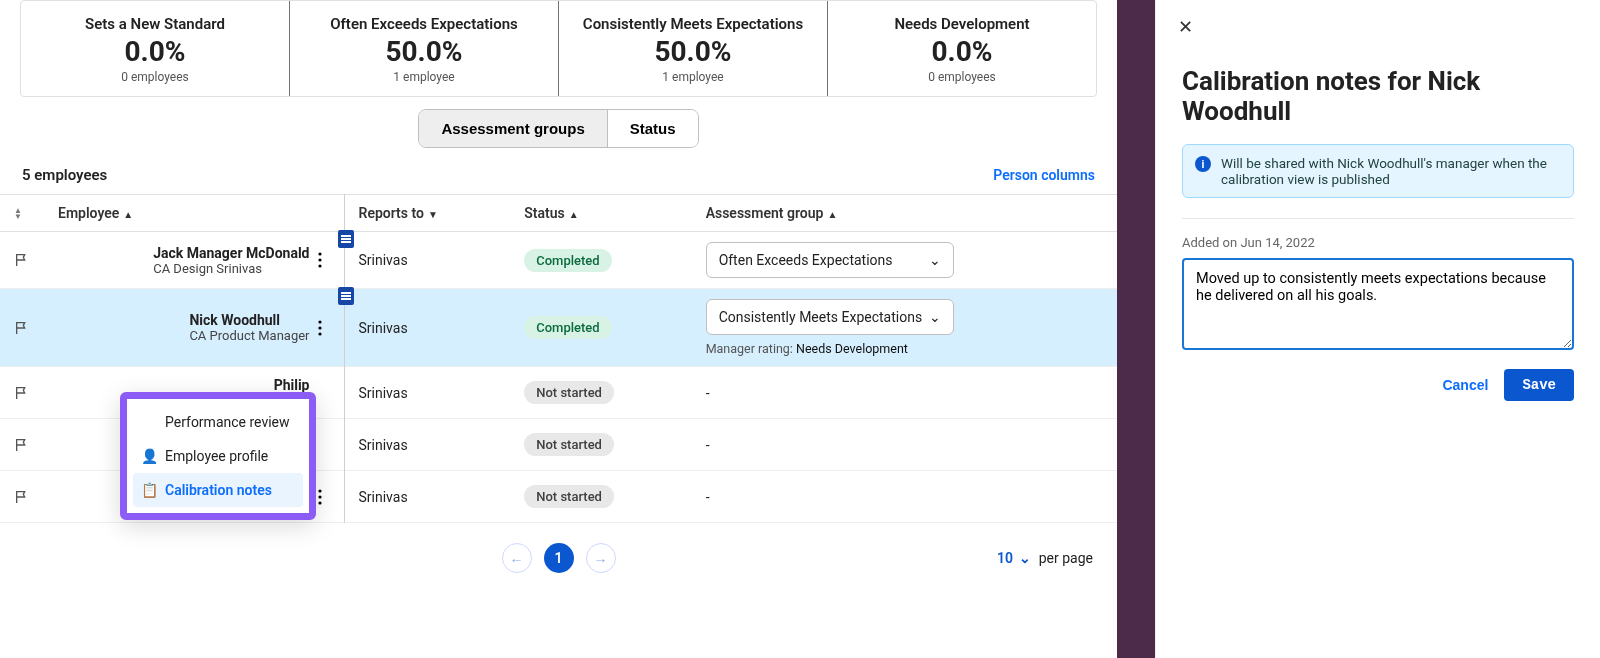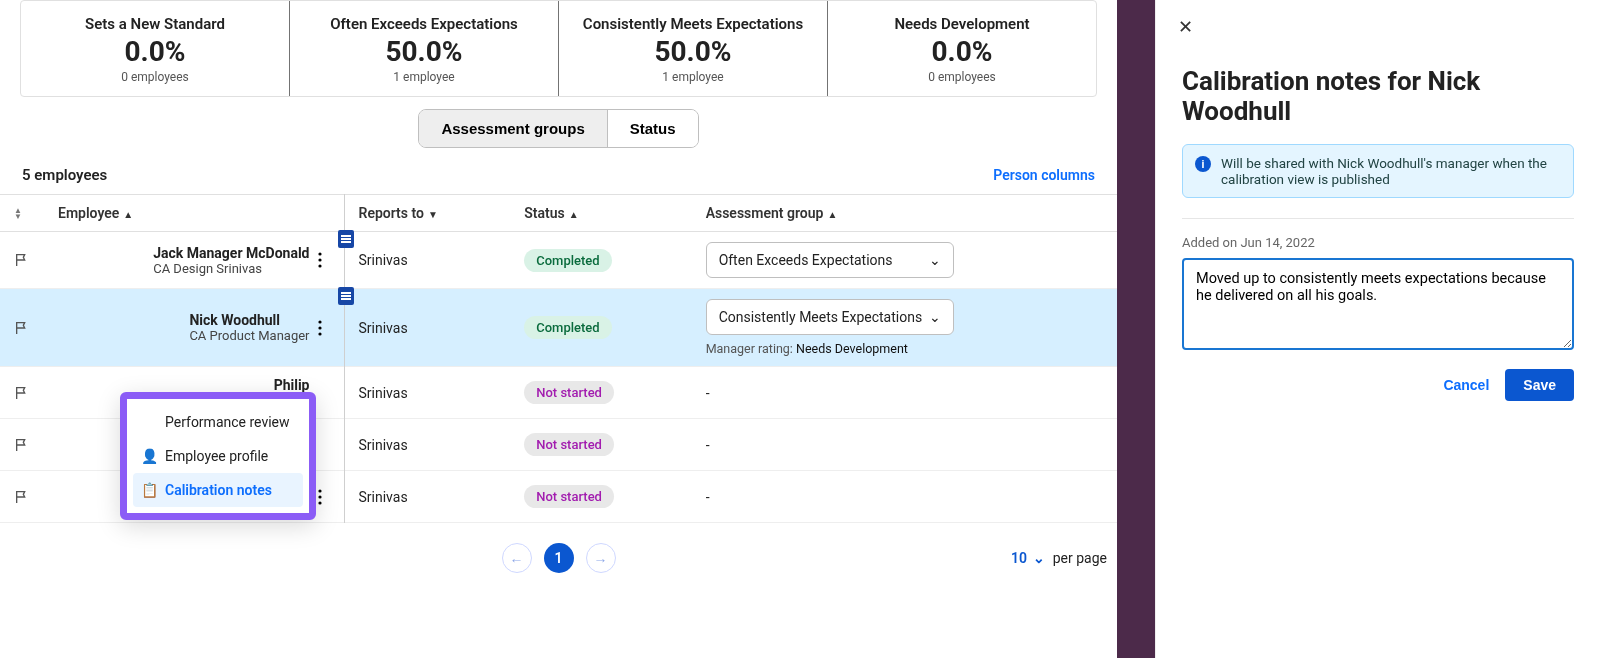--- a/index.html
+++ b/index.html
@@ -34,21 +34,21 @@
   .tbl thead th { font-weight: 600; color: #333; border-bottom: 1px solid #e0e0e0; border-top: 1px solid #e0e0e0; position: relative; }
   .tbl tbody tr { border-bottom: 1px solid #eee; }
   .flag-col { width: 44px; text-align: center; }
   .emp-col { width: 300px; position: relative; }
   .emp-name { font-weight: 700; }
   .emp-role { color: #444; font-size: 13px; }
   .kebab { cursor: pointer; padding: 4px 8px; }
   .emp-cell { display: flex; align-items: center; justify-content: flex-end; }
   .status-chip { display: inline-block; padding: 4px 12px; border-radius: 14px; font-size: 13px; font-weight: 500; }
   .chip-green { background: #d9f2e6; color: #0a6b3d; }
-  .chip-grey { background: #e8e8e8; color: #a21caf; }
+  .chip-grey { background: #e8e8e8; color: #404040; }
   .assess-sel { border: 1px solid #bfbfbf; border-radius: 6px; padding: 9px 12px; font-size: 14px; display: flex; justify-content: space-between; align-items: center; width: 248px; cursor: pointer; background:#fff; }
   .mgr-rating { font-size: 12.5px; color: #555; margin-top: 6px; }
   .mgr-rating .val { color: #111; }
   .row-selected { background: #d6efff; }
   .note-badge { position: absolute; right: -10px; top: -2px; width: 16px; height: 18px; background: #1747a6; border-radius: 2px; }
   .note-badge::before { content:""; position:absolute; left:3px; right:3px; top:5px; height:2px; background:#fff; box-shadow: 0 3px 0 #fff, 0 6px 0 #fff; }
   .col-sep { border-right: 1px solid #cfcfcf; }
   .sort-stack { display:inline-flex; flex-direction:column; line-height:6px; margin-right:6px; color:#777; font-size:8px; vertical-align:middle; }
   .sort-caret { display:inline-block; margin-left:4px; font-size:10px; color:#333; vertical-align:middle; }
 
@@ -56,34 +56,34 @@
   .menu { position: absolute; left: 120px; top: 392px; width: 196px; background: #fff; border: 7px solid #8b5cf6; border-radius: 6px; box-shadow: 0 6px 24px rgba(0,0,0,.15); padding: 6px 6px; z-index: 50; }
   .menu-item { padding: 9px 10px; border-radius: 4px; display: flex; align-items: center; gap: 8px; cursor: pointer; font-size: 14px; }
   .menu-item.sel { background: #e9f4ff; color: #0d6efd; font-weight: 600; }
   .mi-icon { width: 14px; display:inline-flex; justify-content:center; color:#555; }
   .menu-item.sel .mi-icon { color:#0d6efd; }
 
   
   .pager { display: flex; align-items: center; justify-content: center; gap: 12px; margin-top: 20px; position: relative; }
   .pg-btn { width: 30px; height: 30px; border-radius: 50%; border: 1px solid #cfd8ff; display: flex; align-items:center; justify-content:center; cursor:pointer; color:#8ea8e8; background:#fff; }
   .pg-cur { width: 30px; height: 30px; border-radius: 50%; background: #0b57d0; color:#fff; display:flex; align-items:center; justify-content:center; font-weight:600; }
-  .pager-right { position: absolute; right: 10px; display:flex; align-items:center; gap:8px; }
+  .pager-right { position: absolute; right: 24px; display:flex; align-items:center; gap:8px; }
   .pp-sel { color:#0b57d0; font-weight:600; cursor:pointer; display:flex; align-items:center; gap:6px; }
 
   
   .close-x { font-size: 18px; cursor:pointer; color:#333; position:absolute; left:22px; top:16px; }
   .side h1 { font-size: 26px; font-weight: 700; margin: 48px 0 18px 0; }
   .info-banner { background: #e4f5ff; border: 1px solid #9fd9ff; border-radius: 6px; padding: 10px 12px; display:flex; gap:10px; font-size: 13.5px; color:#244; }
   .info-icon { width:16px; height:16px; border-radius:50%; background:#0b57d0; color:#fff; display:flex; align-items:center; justify-content:center; font-size:11px; font-weight:700; flex-shrink:0; margin-top:1px; }
   .hr { border:none; border-top:1px solid #e6e6e6; margin: 20px 0 16px; }
   .added { font-size: 13px; color:#666; margin-bottom:8px; }
   .note-box { width:100%; min-height: 92px; border: 2px solid #1976d2; border-radius:4px; padding:10px 12px; font-size:14.5px; font-family:inherit; resize: both; }
   .side-actions { display:flex; justify-content:flex-end; gap:16px; align-items:center; margin-top: 16px; }
   .btn-cancel { color:#0d6efd; font-weight:600; cursor:pointer; background:none; border:none; font-size:14px; }
-  .btn-save { background:#0b57d0; color:#fff; border:none; border-radius:4px; padding:8px 18px; font-weight:600; font-size:14px; cursor:pointer; }
+  .btn-save { background:#0b57d0; color:#fff; border:none; border-radius:4px; padding:8px 18px; font-weight:600; font-size:14px; cursor:pointer;font-family:Liberation Mono, monospace; }
 
   .flag-icon svg, .kebab svg { display:block; }
 </style>
 </head>
 <body>
 
 <div class="app">
   <div class="main">
 
     <div class="cards">

